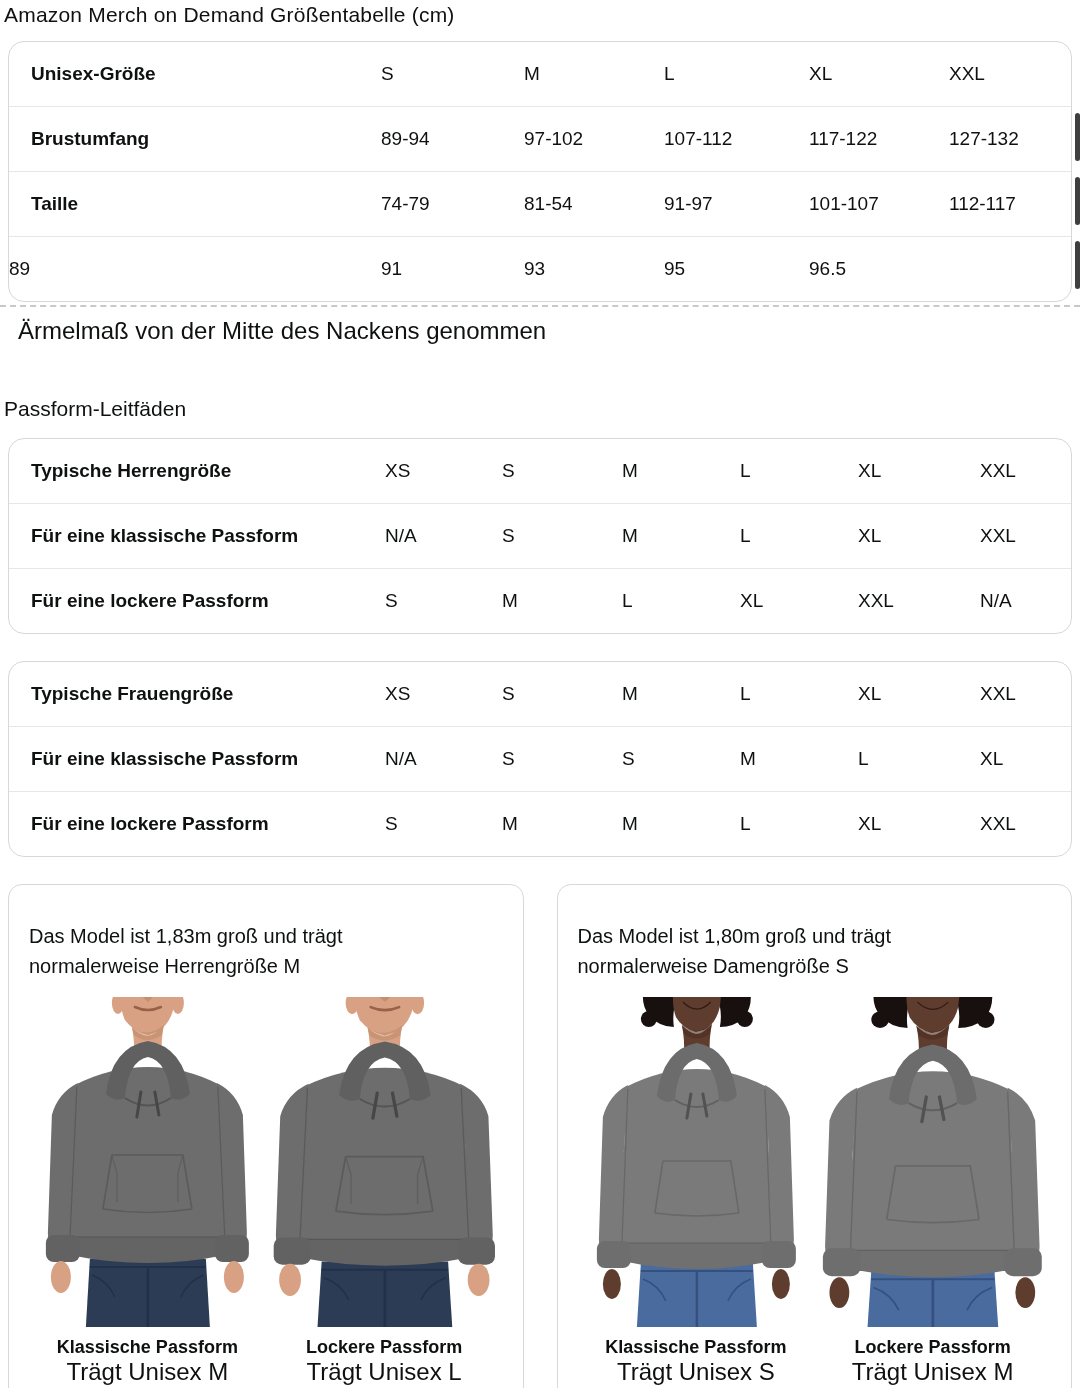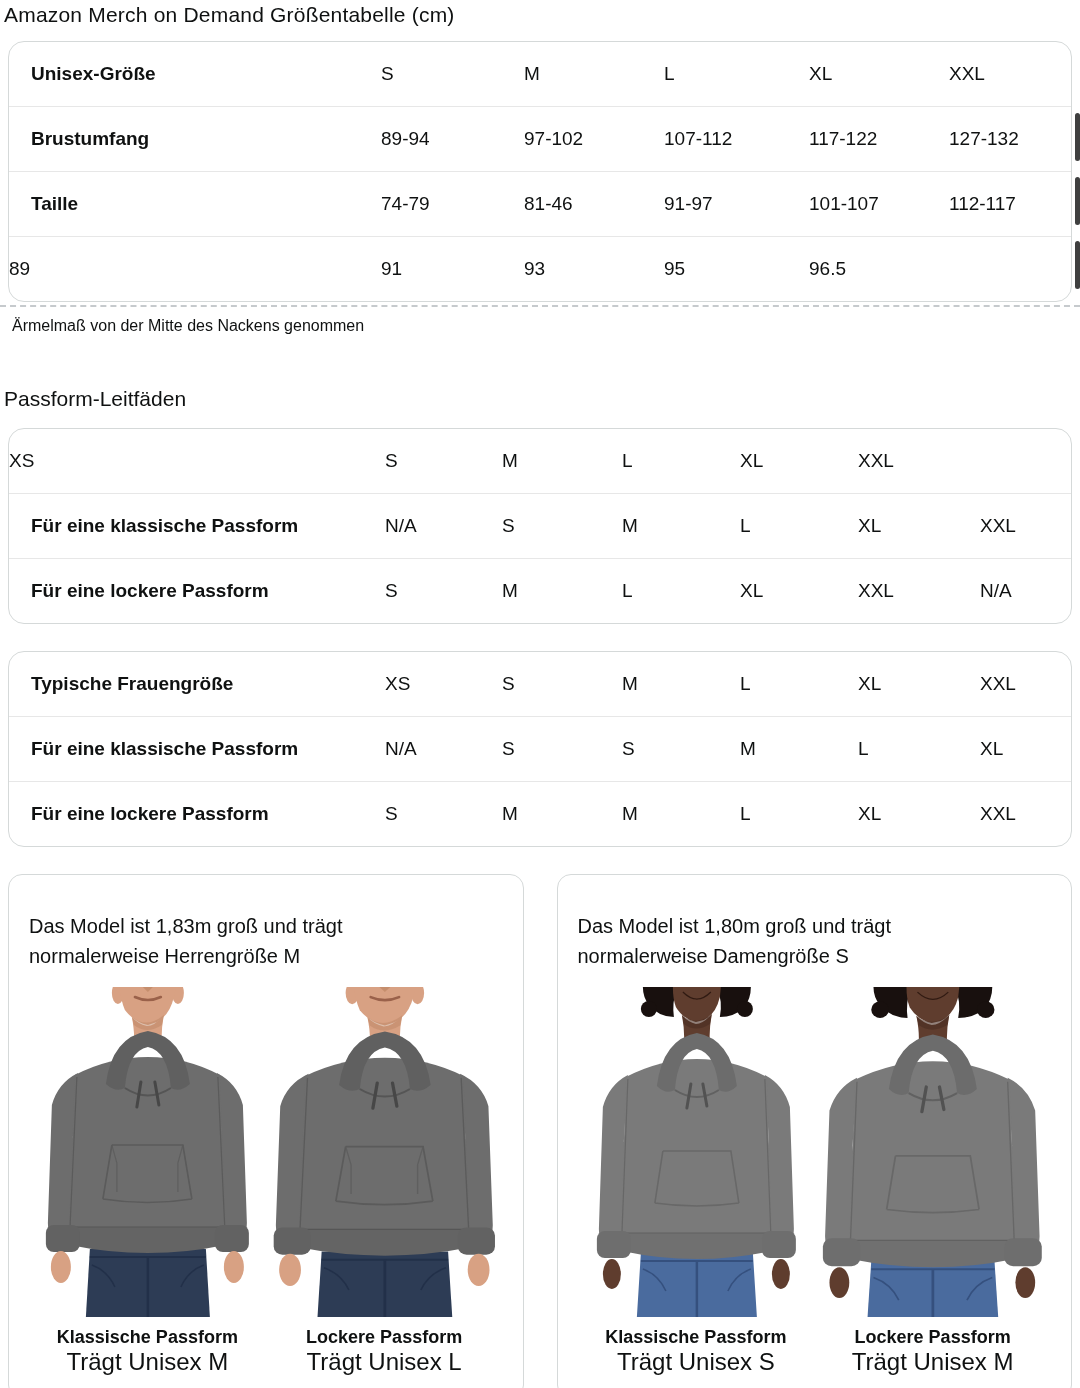--- a/index.html
+++ b/index.html
@@ -20,21 +20,21 @@
     display:grid; align-items:center; height:64px;
     border-top:1px solid #e7e7e7; font-size:19px;
   }
   .trow:first-child { border-top:none; }
   .g5 { grid-template-columns:372px 143px 140px 145px 140px 1fr; }
   .g6 { grid-template-columns:376px 117px 120px 118px 118px 122px 1fr; }
   .cell { white-space:nowrap; }
   .cell.label { padding-left:22px; font-weight:700; }
 
   .dashed-divider { border-top:2px dashed #c6cacd; margin-top:3px; height:0; }
-  .footnote { font-size:16px; margin:10px 4px 0 12px; }
+  .footnote { font-size:24px; margin:10px 4px 0 18px; }
   .section-heading { font-size:21px; font-weight:400; margin:52px 4px 0 4px; }
 
   .mt17 { margin-top:17px; }
   .mt27 { margin-top:27px; }
 
   .cards { display:flex; gap:33px; margin:27px 8px 0 8px; }
   .model-card {
     flex:1; border:1px solid #d5d9d9; border-radius:14px;
     padding:36px 20px 22px 20px; background:#fff; box-sizing:border-box;
   }
@@ -136,21 +136,21 @@
     <div class="cell label">Brustumfang</div>
     <div class="cell">89-94</div>
     <div class="cell">97-102</div>
     <div class="cell">107-112</div>
     <div class="cell">117-122</div>
     <div class="cell">127-132</div>
   </div>
   <div class="trow g5">
     <div class="cell label">Taille</div>
     <div class="cell">74-79</div>
-    <div class="cell">81-46</div>
+    <div class="cell">81-54</div>
     <div class="cell">91-97</div>
     <div class="cell">101-107</div>
     <div class="cell">112-117</div>
   </div>
   <div class="trow g5">
     <div class="cell">89</div>
     <div class="cell">91</div>
     <div class="cell">93</div>
     <div class="cell">95</div>
     <div class="cell">96.5</div>
@@ -161,20 +161,21 @@
 <div class="scroll-thumb" style="top:177px;"></div>
 <div class="scroll-thumb" style="top:241px;"></div>
 
 <div class="dashed-divider"></div>
 <div class="footnote">Ärmelmaß von der Mitte des Nackens genommen</div>
 
 <div class="section-heading">Passform-Leitfäden</div>
 
 <div class="sz-table mt17">
   <div class="trow g6">
+    <div class="cell label">Typische Herrengröße</div>
     <div class="cell">XS</div>
     <div class="cell">S</div>
     <div class="cell">M</div>
     <div class="cell">L</div>
     <div class="cell">XL</div>
     <div class="cell">XXL</div>
   </div>
   <div class="trow g6">
     <div class="cell label">Für eine klassische Passform</div>
     <div class="cell">N/A</div>

